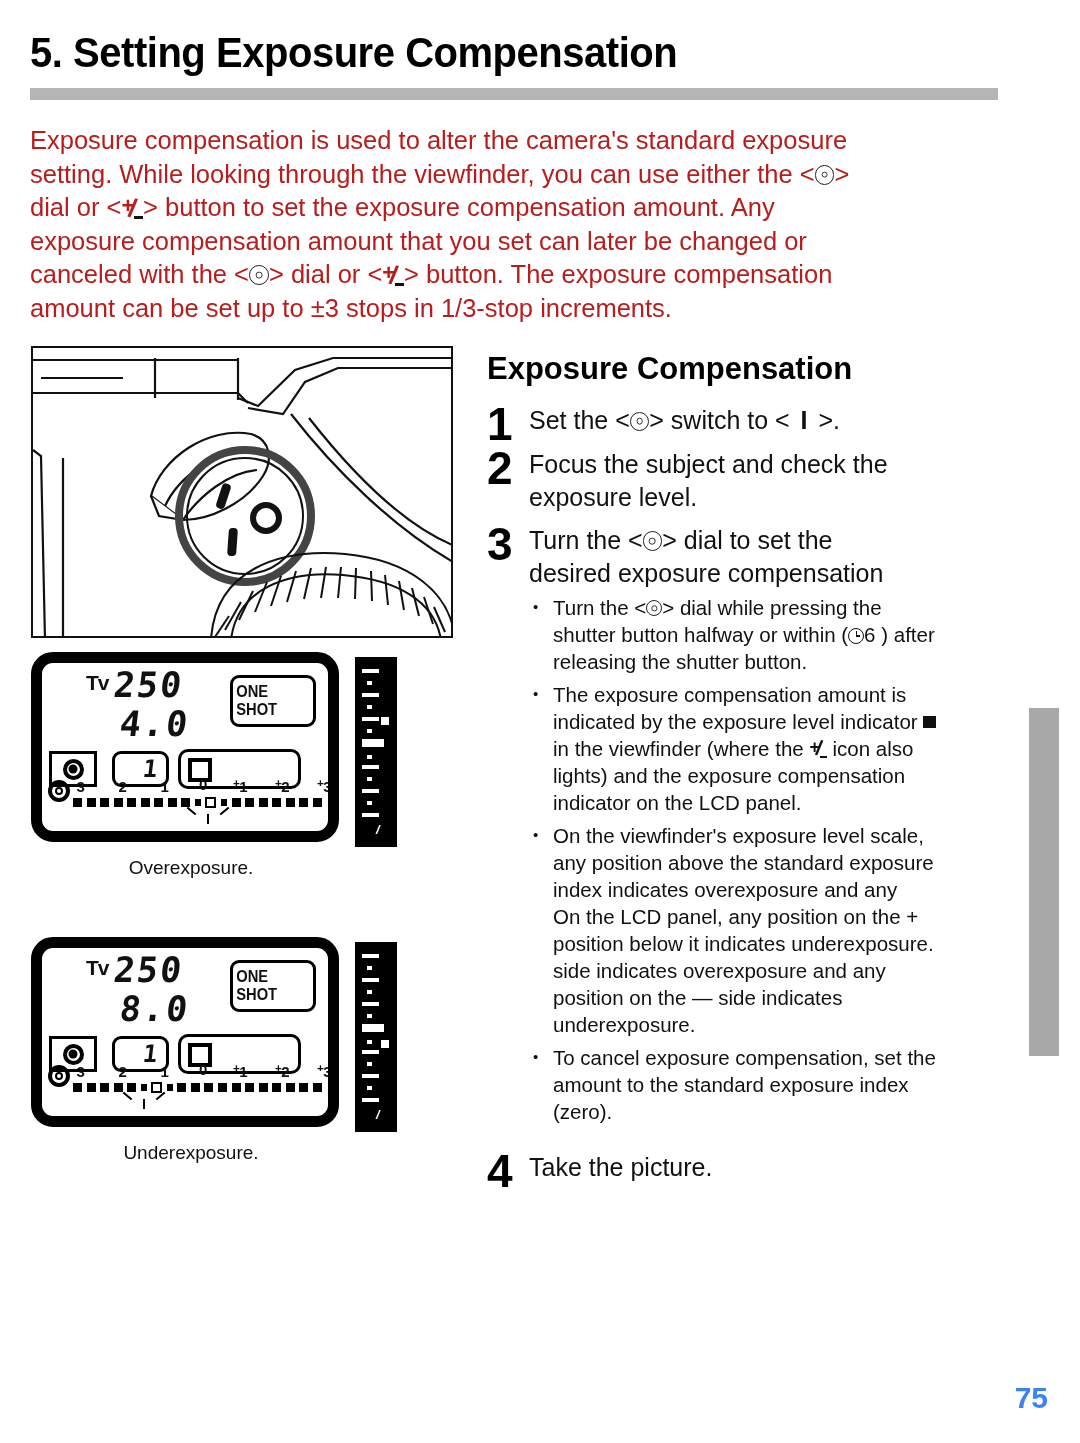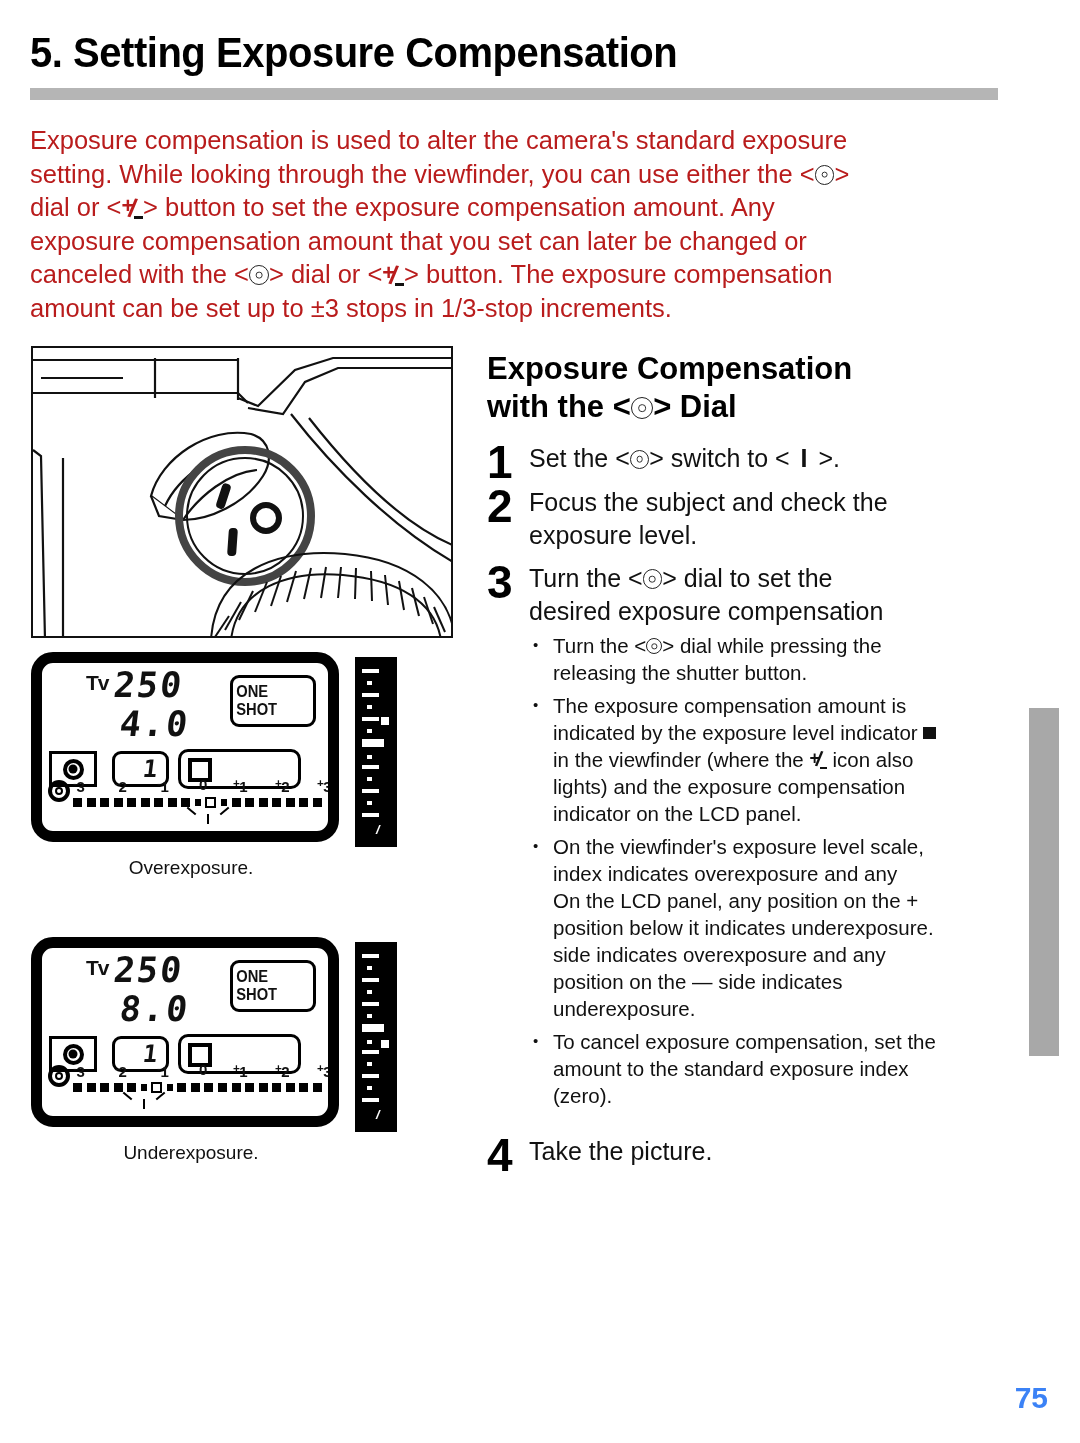--- a/index.html
+++ b/index.html
@@ -729,21 +729,20 @@
     <span class="vf-ind" style="top:98px"></span>
     <span class="vf-ec">/</span>
   </div>
   <div class="fig-caption">Underexposure.</div>
 </div>
 
 <div id="right-col">
 
   <h2 id="section-heading">
     <span class="ln">Exposure Compensation</span>
-    <span class="ln"><span>with the &lt;</span><span class="dial-glyph" style="width:0.72em;height:0.72em;"></span><span>&gt; Dial</span></span>
   </h2>
 
   <div class="step">
     <div class="step-num">1</div>
     <div class="step-body">
       <span class="ln"><span>Set the &lt;</span><span class="dial-glyph"></span><span>&gt; switch to &lt; </span><b class="on-glyph">I</b><span> &gt;.</span></span>
     </div>
   </div>
 
   <div class="step">
@@ -758,31 +757,33 @@
     <div class="step-num">3</div>
     <div class="step-body">
       <span class="ln"><span>Turn the &lt;</span><span class="dial-glyph"></span><span>&gt; dial to set the</span></span>
       <span class="ln">desired exposure compensation</span>
     </div>
   </div>
 
   <ul class="bullets">
     <li>
       <span class="ln"><span>Turn the &lt;</span><span class="dial-glyph"></span><span>&gt; dial while pressing the</span></span>
+      <span class="ln"><span>shutter button halfway or within (</span><span class="timer-glyph"></span><span>6 ) after</span></span>
       <span class="ln">releasing the shutter button.</span>
     </li>
     <li>
       <span class="ln">The exposure compensation amount is</span>
       <span class="ln"><span>indicated by the exposure level indicator</span>&nbsp;<span class="sq-ind"></span></span>
       <span class="ln"><span>in the viewfinder (where the</span>&nbsp;<span class="ec-glyph"><span class="plus">+</span><span class="slash">/</span><span class="minus"></span></span>&nbsp;<span>icon also</span></span>
       <span class="ln">lights) and the exposure compensation</span>
       <span class="ln">indicator on the LCD panel.</span>
     </li>
     <li>
       <span class="ln">On the viewfinder's exposure level scale,</span>
+      <span class="ln">any position above the standard exposure</span>
       <span class="ln">index indicates overexposure and any</span>
       <span class="ln">On the LCD panel, any position on the +</span>
       <span class="ln">position below it indicates underexposure.</span>
       <span class="ln">side indicates overexposure and any</span>
       <span class="ln">position on the — side indicates</span>
       <span class="ln">underexposure.</span>
     </li>
     <li>
       <span class="ln">To cancel exposure compensation, set the</span>
       <span class="ln">amount to the standard exposure index</span>

